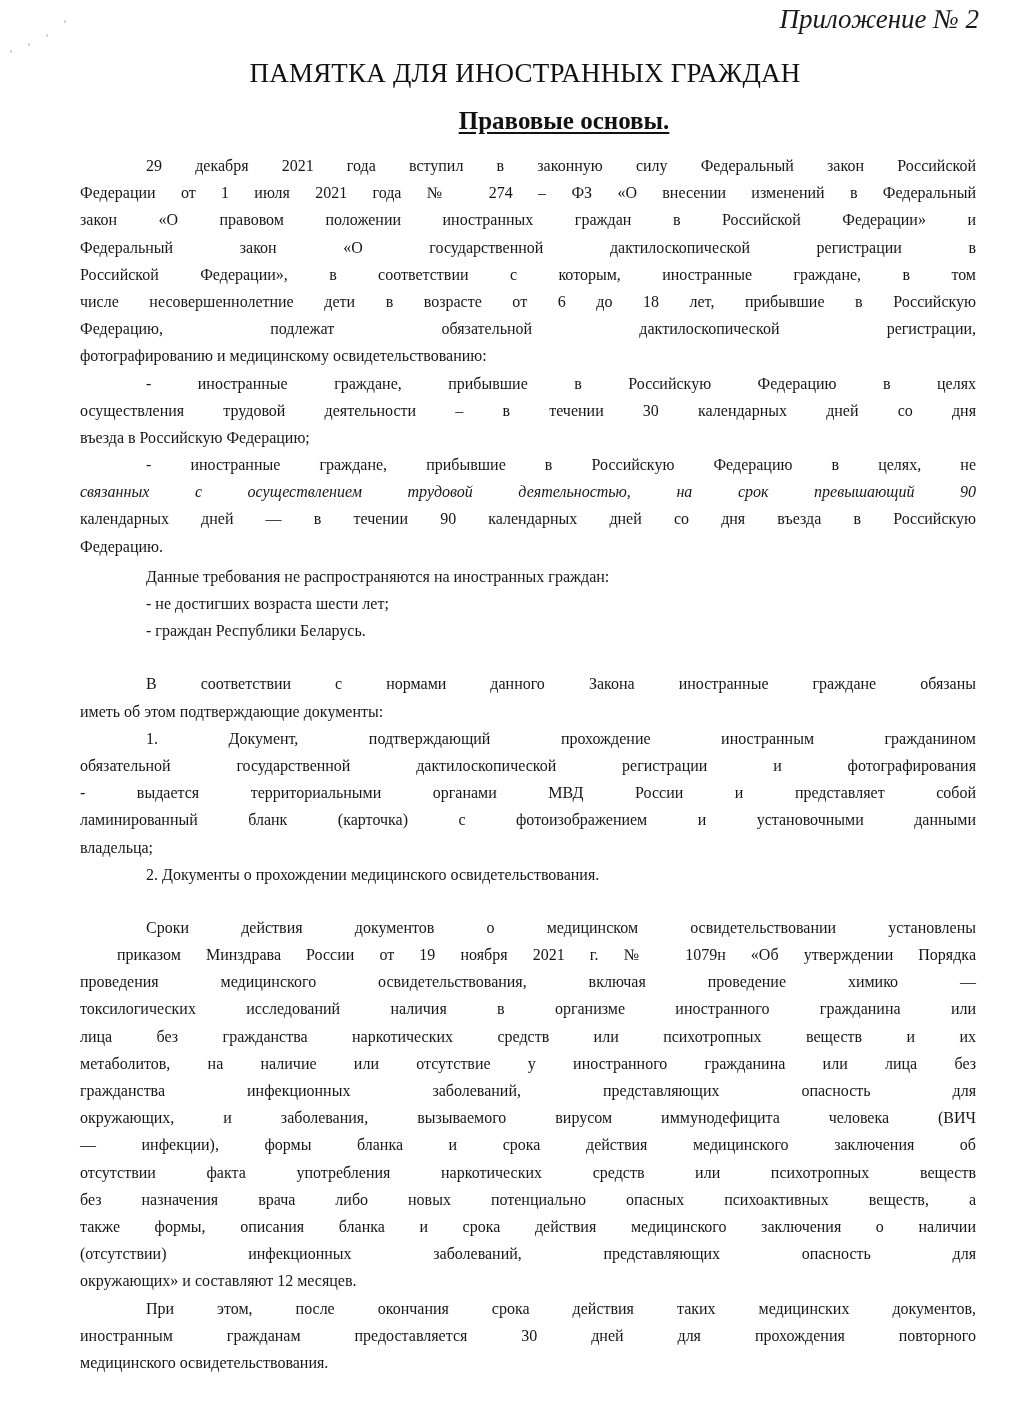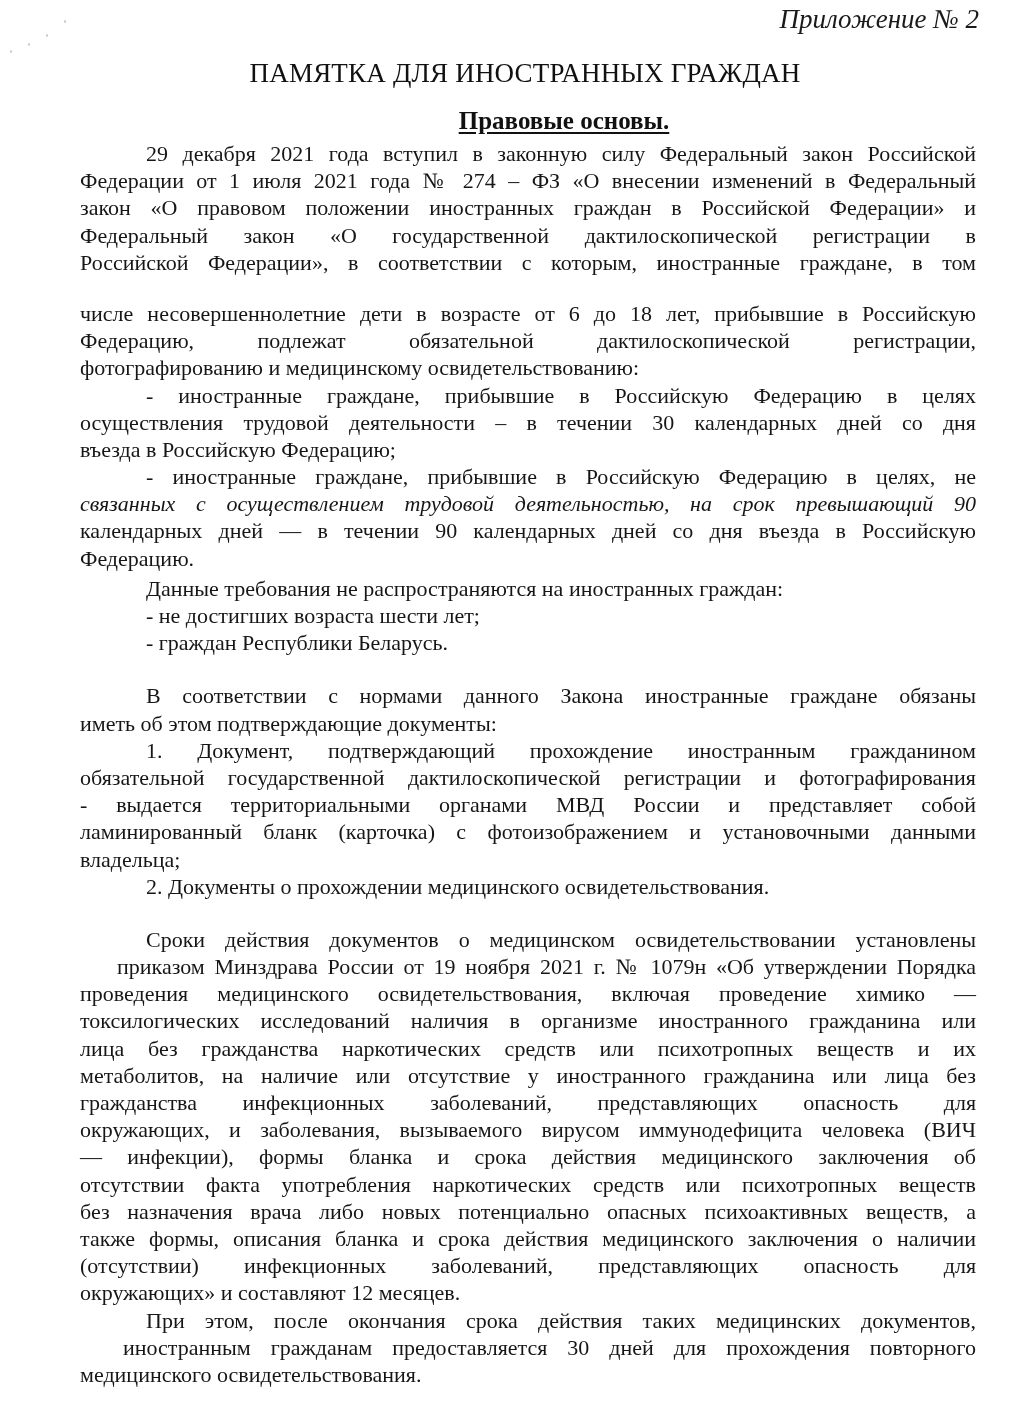--- a/index.html
+++ b/index.html
@@ -17,23 +17,23 @@
     position: absolute; top: 58px; left: 0; width: 1050px; text-align: center;
     font-family: "Liberation Serif", serif; font-size: 27px; letter-spacing: 0.2px;
     color: #111;
   }
   .subtitle {
     position: absolute; top: 107px; left: 0; width: 1128px; text-align: center;
     font-family: "Liberation Serif", serif; font-weight: bold; font-size: 25px;
     text-decoration: underline; text-underline-offset: 3px; color: #111;
   }
   .body {
-    position: absolute; left: 80px; width: 896px; top: 140px;
+    position: absolute; left: 80px; width: 896px; top: 152px;
     font-family: "Liberation Serif", serif;
-    font-size: 22px; line-height: 27.2px;
+    font-size: 16px; line-height: 27.2px;
   }
   .line {
     display: block; white-space: nowrap; text-align: justify; text-align-last: justify;
     height: 27.2px; overflow: visible;
   }
   .line.last { text-align-last: left; }
   .line.indent { padding-left: 66px; }
   .gap { height: 26px; }
   .gap-small { height: 3px; }
   .artifact { position: absolute; width: 2px; height: 3px; background: #cfcfcf; border-radius: 1px; }
@@ -51,21 +51,21 @@
 <div class="subtitle">Правовые основы.</div>
 
 <div class="body">
 
   <div>
     <span class="line indent" style="white-space: normal;">29 декабря 2021 года вступил в законную силу Федеральный закон Российской</span>
     <span class="line" style="white-space: normal;">Федерации от 1 июля 2021 года № 274 – ФЗ  «О внесении изменений в Федеральный</span>
     <span class="line" style="white-space: normal;">закон «О правовом положении иностранных граждан в Российской Федерации» и</span>
     <span class="line" style="white-space: normal;">Федеральный закон «О государственной дактилоскопической регистрации в</span>
     <span class="line" style="white-space: normal;">Российской Федерации», в соответствии с которым, иностранные граждане, в том</span>
-    <span class="line" style="white-space: normal; margin-top: 24px;">числе несовершеннолетние дети в возрасте от 6 до 18 лет, прибывшие в Российскую</span>
+    <span class="line" style="white-space: normal;">числе несовершеннолетние дети в возрасте от 6 до 18 лет, прибывшие в Российскую</span>
     <span class="line" style="white-space: normal;">Федерацию, подлежат обязательной дактилоскопической регистрации,</span>
     <span class="line last">фотографированию и медицинскому освидетельствованию:</span>
   </div>
 
   <div>
     <span class="line indent" style="white-space: normal;">- иностранные граждане, прибывшие в Российскую Федерацию в целях</span>
     <span class="line" style="white-space: normal;">осуществления трудовой деятельности – в течении 30 календарных дней со дня</span>
     <span class="line last">въезда в Российскую Федерацию;</span>
   </div>
 
@@ -117,17 +117,17 @@
     <span class="line" style="white-space: normal;">— инфекции), формы бланка и срока действия медицинского заключения об</span>
     <span class="line" style="white-space: normal;">отсутствии факта употребления наркотических средств или психотропных веществ</span>
     <span class="line" style="white-space: normal;">без назначения врача либо новых потенциально опасных психоактивных веществ, а</span>
     <span class="line" style="white-space: normal;">также формы, описания бланка и срока действия медицинского заключения о наличии</span>
     <span class="line" style="white-space: normal;">(отсутствии) инфекционных заболеваний, представляющих опасность для</span>
     <span class="line last">окружающих» и составляют 12 месяцев.</span>
   </div>
 
   <div>
     <span class="line indent" style="white-space: normal;">При этом, после окончания срока действия таких медицинских документов,</span>
-    <span class="line" style="white-space: normal; margin-left: 43px;">иностранным гражданам предоставляется  30 дней для прохождения повторного</span>
+    <span class="line" style="white-space: normal;">иностранным гражданам предоставляется  30 дней для прохождения повторного</span>
     <span class="line last">медицинского освидетельствования.</span>
   </div>
 
 </div>
 
 </body></html>

